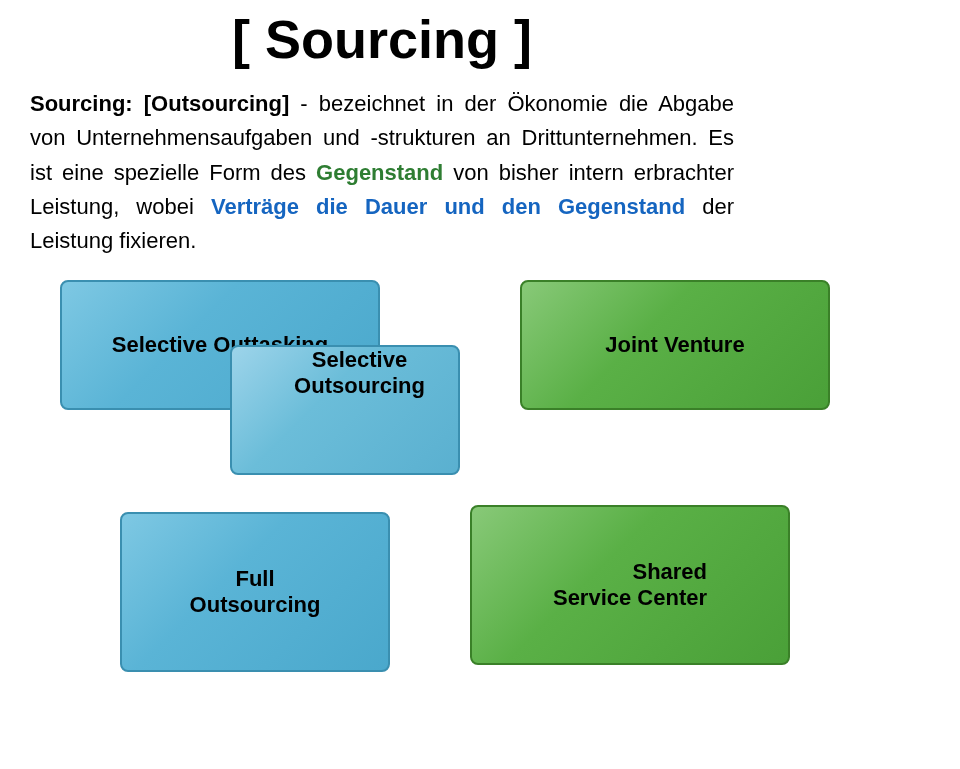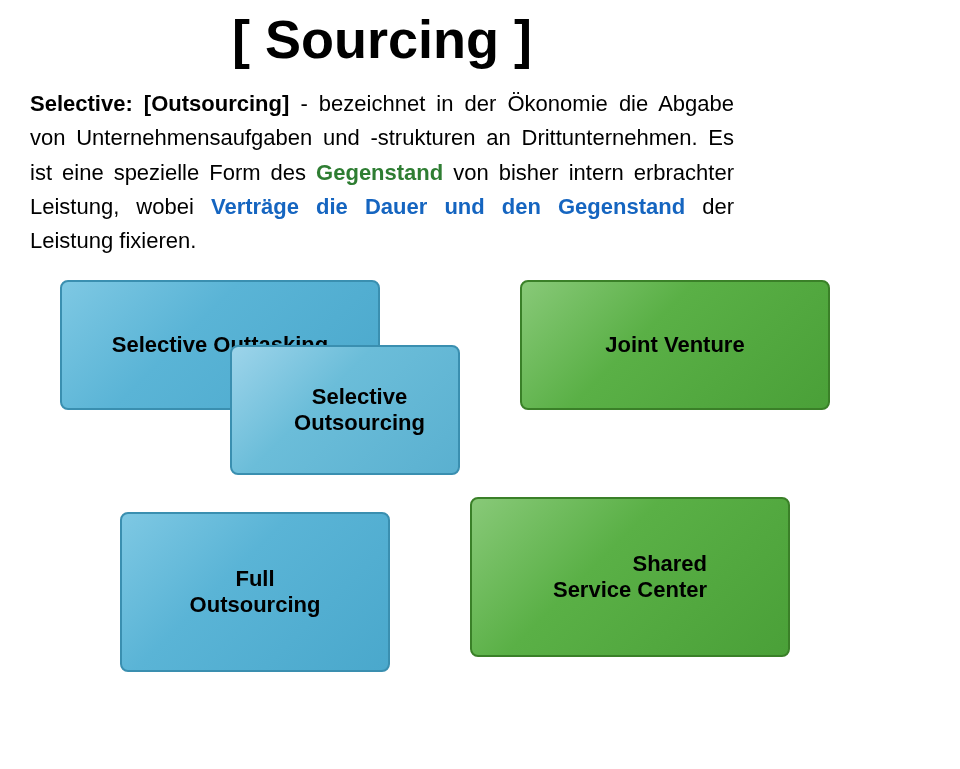--- a/index.html
+++ b/index.html
@@ -77,21 +77,20 @@
       color: #000000;
       text-align: center;
     }
 
     .box-blue-medium {
       position: absolute;
       background: linear-gradient(135deg, #9dd4ea 0%, #6bbdd9 40%, #5ab0d0 100%);
       border: 2px solid #3a8fb0;
       border-radius: 8px;
       display: flex;
-      align-items: center;
       justify-content: center;
       font-size: 22px;
       font-weight: bold;
       color: #000000;
       text-align: center;
       padding-left: 29px;
     }
 
     
     .box-green-large {
@@ -136,37 +135,37 @@
     .box-full-outsourcing {
       left: 90px;
       top: 232px;
       width: 270px;
       height: 160px;
     }
 
     
     .box-shared-service {
       left: 440px;
-      top: 217px;
+      top: 225px;
       width: 320px;
       height: 160px;
     }
   </style>
 </head>
 <body>
 
 <div class="page-container">
 
   <div class="title-section">
     <h1 class="main-title">[ Sourcing ]</h1>
   </div>
 
   <div class="description-section">
     <p class="description-text">
-      <strong>Selective: [Outsourcing]</strong> - bezeichnet in der Ökonomie die Abgabe von Unternehmensaufgaben und -strukturen an Drittunternehmen. Es ist eine spezielle Form des <span class="highlight-green">Gegenstand</span> von bisher intern erbrachter Leistung, wobei <span class="highlight-blue">Verträge die Dauer und den Gegenstand</span> der Leistung fixieren.
+      <strong>Sourcing: [Outsourcing]</strong> - bezeichnet in der Ökonomie die Abgabe von Unternehmensaufgaben und -strukturen an Drittunternehmen. Es ist eine spezielle Form des <span class="highlight-green">Gegenstand</span> von bisher intern erbrachter Leistung, wobei <span class="highlight-blue">Verträge die Dauer und den Gegenstand</span> der Leistung fixieren.
     </p>
   </div>
 
   <div class="diagram-area">
 
     <div class="box-blue-large box-selective-outtasking">
       <span>Selective Outtasking</span>
     </div>
 
     <div class="box-blue-medium box-selective-outsourcing">

